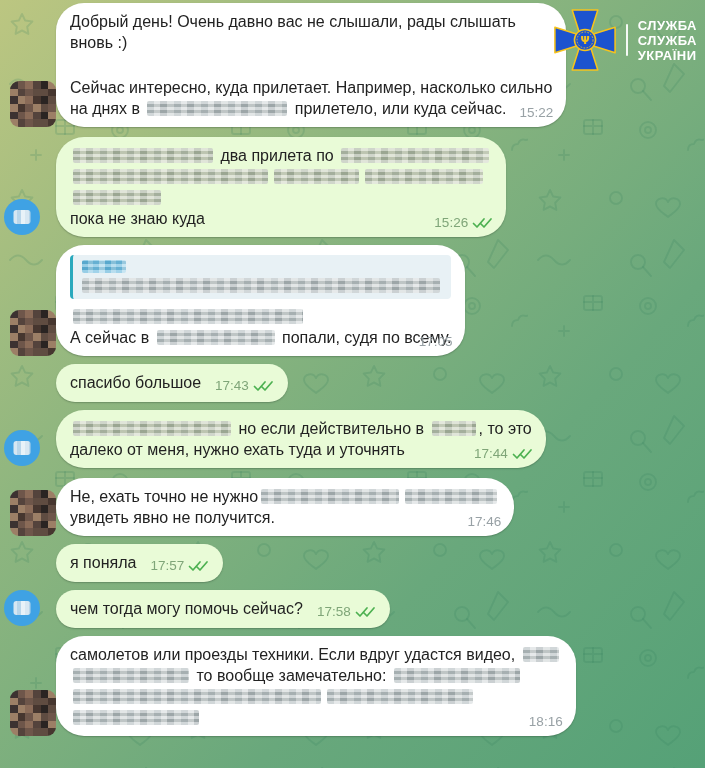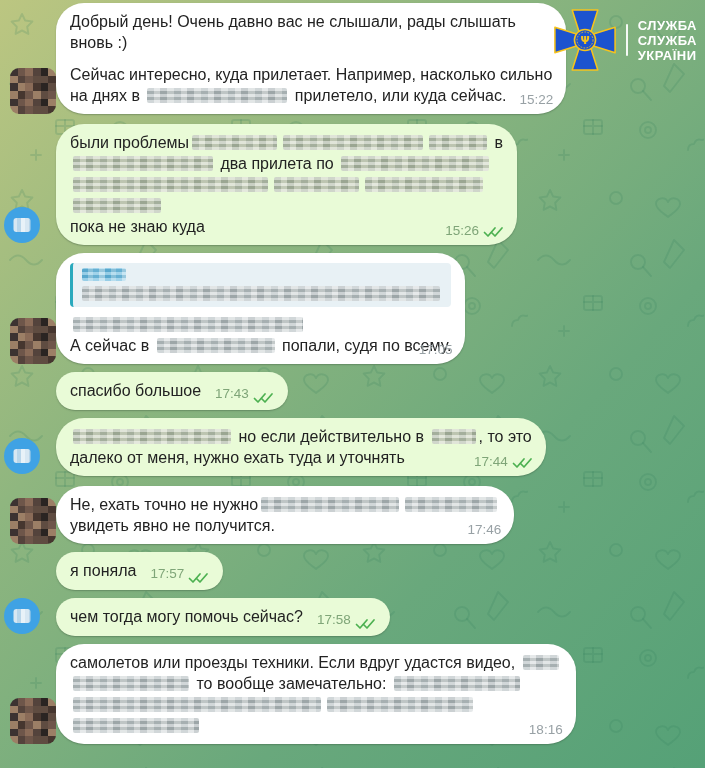--- a/index.html
+++ b/index.html
@@ -26,41 +26,41 @@
   .avatar.blue{visibility:visible;width:36px;height:36px;margin-left:4px;margin-bottom:2px;border-radius:50%;
     background:#3fa2e4;position:relative;}
   .avatar.blue .blob{position:absolute;left:50%;top:50%;transform:translate(-50%,-50%);
     width:17px;height:14px;border-radius:3px;
     background:repeating-linear-gradient(90deg,#d7e7f2 0 4px,#b9d6ea 4px 8px,#e8f2f8 8px 12px);}
   .bubble{position:relative;border-radius:28px;padding:8px 14px;max-width:600px;
     color:#222;font-size:16px;box-shadow:0 1px 1.5px rgba(45,70,50,.35);}
   .bubble.in{background:#ffffff;}
   .bubble.out{background:#e9fbd7;}
   .line{line-height:21px;min-height:21px;}
-  .line.pbreak{margin-bottom:11px;}
+  .line.pbreak{margin-bottom:24px;}
   .txt{white-space:pre-wrap;}
   .redact{display:inline-block;height:15px;border-radius:2px;margin:0 3px;vertical-align:-2px;
     background-image:
       repeating-linear-gradient(0deg, rgba(255,255,255,.4) 0 3px, rgba(90,100,95,.14) 3px 6px),
       repeating-linear-gradient(90deg,#b3bcbf 0 7px,#d6dbdc 7px 13px,#a8b1b4 13px 20px,#cfd5d6 20px 27px);}
   .bubble.out .redact{
     background-image:
       repeating-linear-gradient(0deg, rgba(255,255,255,.4) 0 3px, rgba(85,100,80,.13) 3px 6px),
       repeating-linear-gradient(90deg,#b0baa8 0 7px,#d2d9c6 7px 13px,#a5b09c 13px 20px,#ccd3bf 20px 27px);}
   .quote{border-left:3px solid #2aa9bd;background:#e8f1f5;border-radius:4px;
     padding:5px 9px 6px 9px;margin:2px 0 7px;}
   .quote .qname{display:block;height:13px;width:44px;border-radius:2px;margin:0 0 5px;
     background-image:
       repeating-linear-gradient(0deg, rgba(255,255,255,.35) 0 3px, rgba(40,90,120,.12) 3px 6px),
       repeating-linear-gradient(90deg,#5fb3d9 0 6px,#93cde6 6px 11px,#6fbcdf 11px 17px,#a9d8ec 17px 23px);}
   .quote .qline{display:block;height:15px;border-radius:2px;margin:0;
     background-image:
       repeating-linear-gradient(0deg, rgba(255,255,255,.4) 0 3px, rgba(90,100,95,.14) 3px 6px),
       repeating-linear-gradient(90deg,#b3bcbf 0 7px,#d6dbdc 7px 13px,#a8b1b4 13px 20px,#cfd5d6 20px 27px);}
-  .meta{position:absolute;right:13px;bottom:7px;display:flex;align-items:flex-end;gap:4px;}
+  .meta{position:absolute;right:13px;bottom:7px;display:flex;align-items:center;gap:4px;}
   .meta.inline{position:static;display:inline-flex;margin-left:14px;transform:translateY(2px);}
   .time{font-size:13.5px;color:#98a1a5;}
   .bubble.out .time{color:#7fa578;}
 </style>
 </head>
 <body>
 
 <div class="screen">
 
   <svg class="wallpaper" width="705" height="768" viewBox="0 0 705 768" preserveAspectRatio="none">
@@ -172,21 +172,20 @@
   </div>
       <div class="row">
     <div class="avcol">
       <div class="avatar blue">
             <div class="blob"></div>
           </div>
     </div>
     <div class="bubble out">
 
       <div class="content">
-            <div class="line"><span class="txt">были проблемы</span><span class="redact" style="width: 85px;"></span><span class="redact" style="width: 140px;"></span><span class="redact" style="width: 58px;"></span><span class="txt"> в</span></div>
             <div class="line"><span class="redact" style="width: 140px;"></span><span class="txt"> два прилета по </span><span class="redact" style="width: 148px;"></span></div>
             <div class="line"><span class="redact" style="width: 195px;"></span><span class="redact" style="width: 85px;"></span><span class="redact" style="width: 118px;"></span></div>
             <div class="line"><span class="redact" style="width: 88px;"></span></div>
             <div class="line"><span class="txt">пока не знаю куда</span></div>
           </div>
       <div class="meta">
         <span class="time">15:26</span>
         <svg class="checks" width="21" height="12" viewBox="0 0 21 12" fill="none">
           <path d="M1.5 6.5 L5 10 L12 2" stroke="#4db151" stroke-width="1.7" stroke-linecap="round" stroke-linejoin="round"></path>
           <path d="M8.5 6.5 L12 10 L19 2" stroke="#4db151" stroke-width="1.7" stroke-linecap="round" stroke-linejoin="round"></path>

